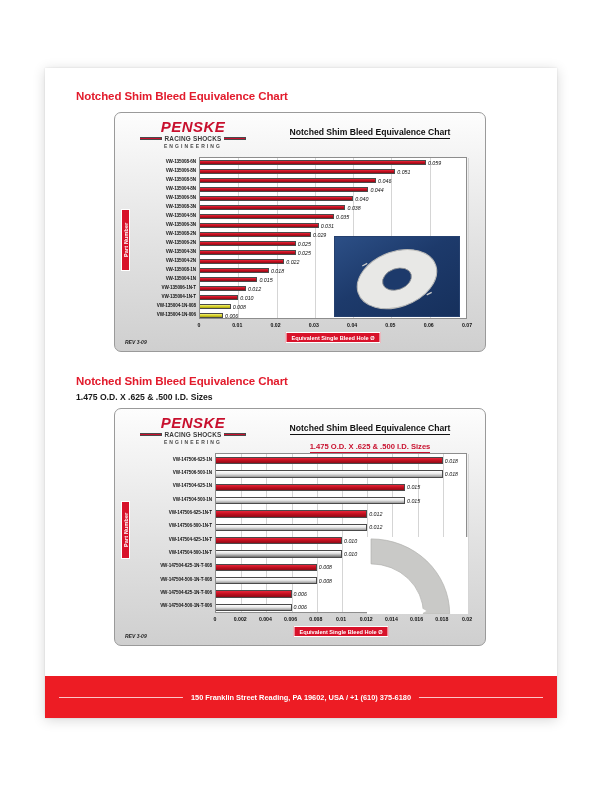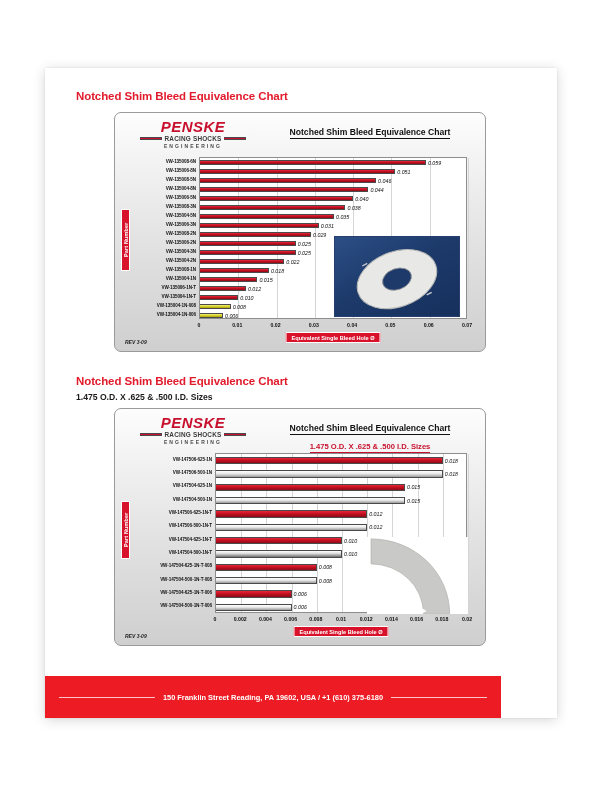--- a/index.html
+++ b/index.html
@@ -188,21 +188,21 @@
   .inset-wedge {
     position: absolute;
     background: #ffffff;
     overflow: hidden;
   }
 
   
   .footer {
     position: absolute;
     left: 45px;
-    width: 456px;
+    width: 512px;
     height: 42px;
     background: #ed1c24;
   }
   .footer-line {
     position: absolute;
     top: 50%;
     height: 1px;
     background: rgba(255,255,255,0.75);
   }
   .footer-text {

